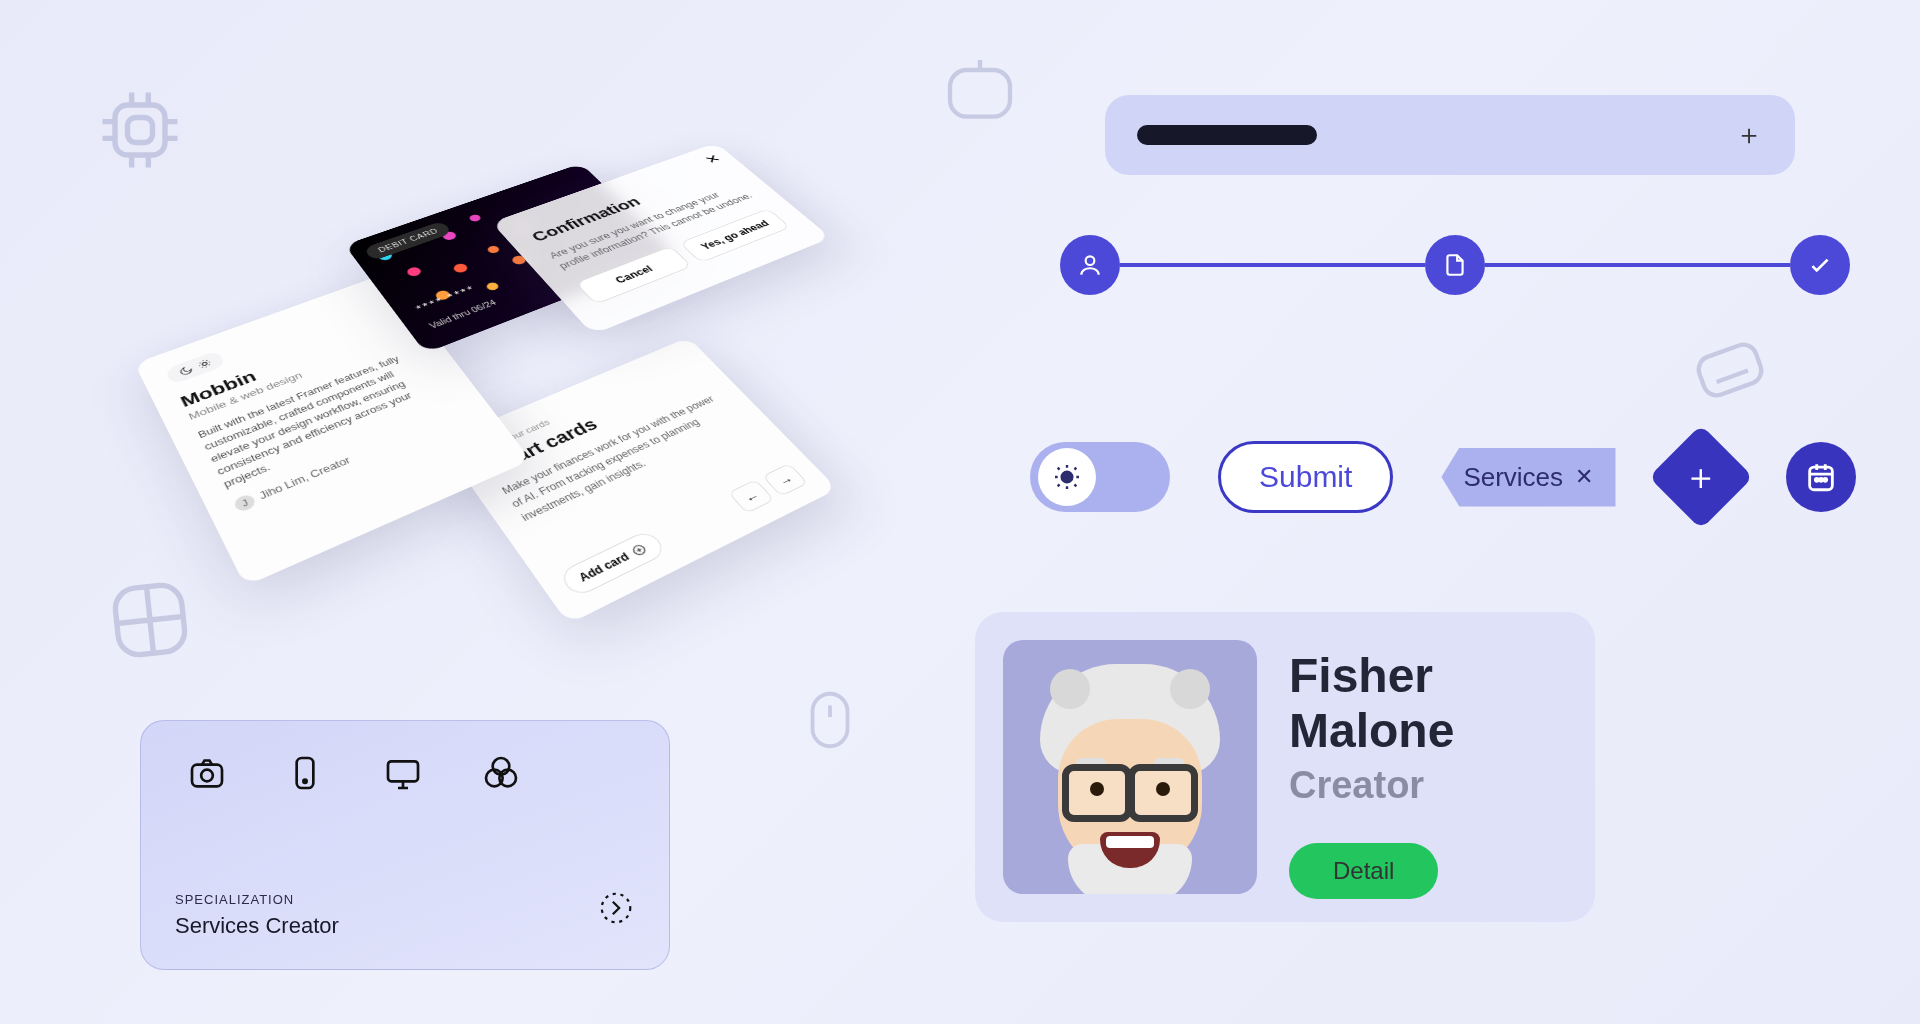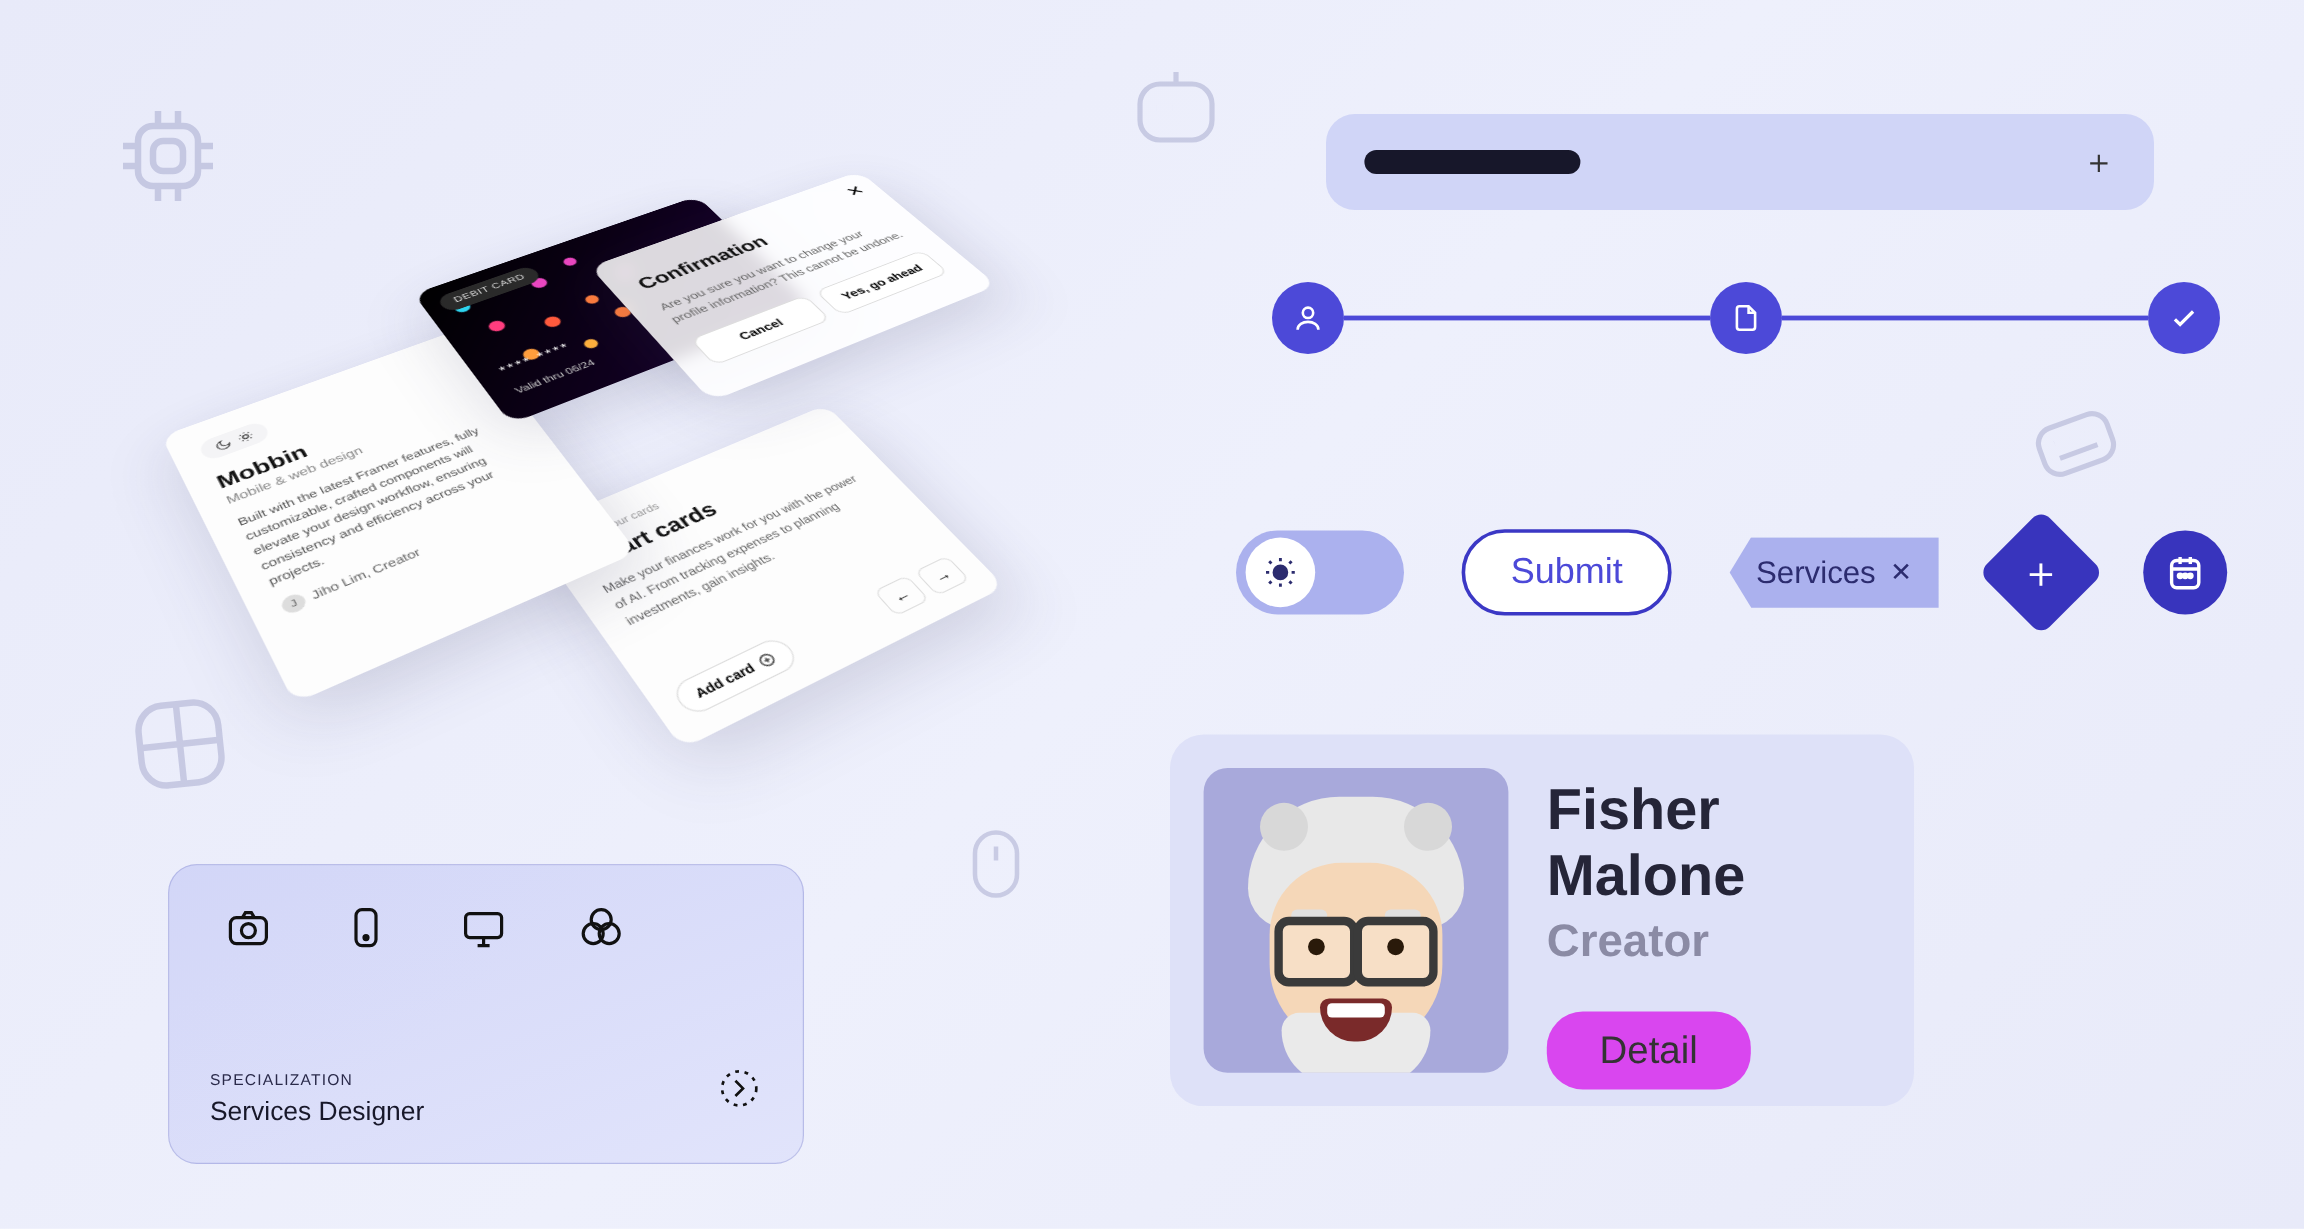--- a/index.html
+++ b/index.html
@@ -195,23 +195,23 @@
 .memoji .eye.l { left:70px;} .memoji .eye.r { right:70px;}
 .memoji .brow { position:absolute; width:30px;height:10px;background:#e0e0e0;border-radius:6px;top:94px;}
 .memoji .brow.l{left:56px;} .memoji .brow.r{right:56px;}
 .memoji .mouth { position:absolute; top:168px; left:80px; width:60px; height:36px; background:#7a2a2a; border-radius:8px 8px 30px 30px;}
 .memoji .mouth::before { content:''; position:absolute; top:4px;left:6px;width:48px;height:12px;background:#fff;border-radius:4px;}
 .memoji .beard { position:absolute; top:180px; left:48px; width:124px; height:60px; background:#eaeaea; border-radius:20px 20px 62px 62px;}
 .profile-info { display:flex; flex-direction:column; gap:6px; padding-top:8px;}
 .profile-name { font-size:48px; font-weight:700; color:#252538;}
 .profile-role { font-size:38px; font-weight:600; color:#8b8ba5;}
 .detail-btn {
-  margin-top:30px; background:#d946ef; border:none;
+  margin-top:30px; background:#22c55e; border:none;
   padding:14px 44px; border-radius:30px;
-  font-size:32px; font-weight:500; color:#333; cursor:pointer;
+  font-size:24px; font-weight:500; color:#333; cursor:pointer;
   align-self:flex-start;
 }
 
 
 .spec-card {
   position:absolute; top:720px; left:140px;
   width:530px; height:250px;
   background: linear-gradient(160deg, rgba(190,195,245,0.55), rgba(215,218,250,0.55));
   border:1px solid rgba(120,125,200,0.35);
   border-radius:24px;
@@ -410,21 +410,21 @@
     <div class="ic">
         <svg width="40" height="40" viewBox="0 0 24 24" fill="none" stroke="#111" stroke-width="1.6">
           <circle cx="12" cy="8" r="5"></circle>
           <circle cx="8" cy="15" r="5"></circle>
           <circle cx="16" cy="15" r="5"></circle>
         </svg>
       </div>
   </div>
   <div>
     <div class="spec-label">SPECIALIZATION</div>
-    <div class="spec-title">Services Designer</div>
+    <div class="spec-title">Services Creator</div>
   </div>
   <div class="spec-arrow">
     <svg width="38" height="38" viewBox="0 0 24 24" fill="none" stroke="#111" stroke-width="1.4">
         <circle cx="12" cy="12" r="9" stroke-dasharray="2 3"></circle>
         <path d="M10 8l4 4-4 4"></path>
       </svg>
   </div>
 </div>
 
 </body></html>

